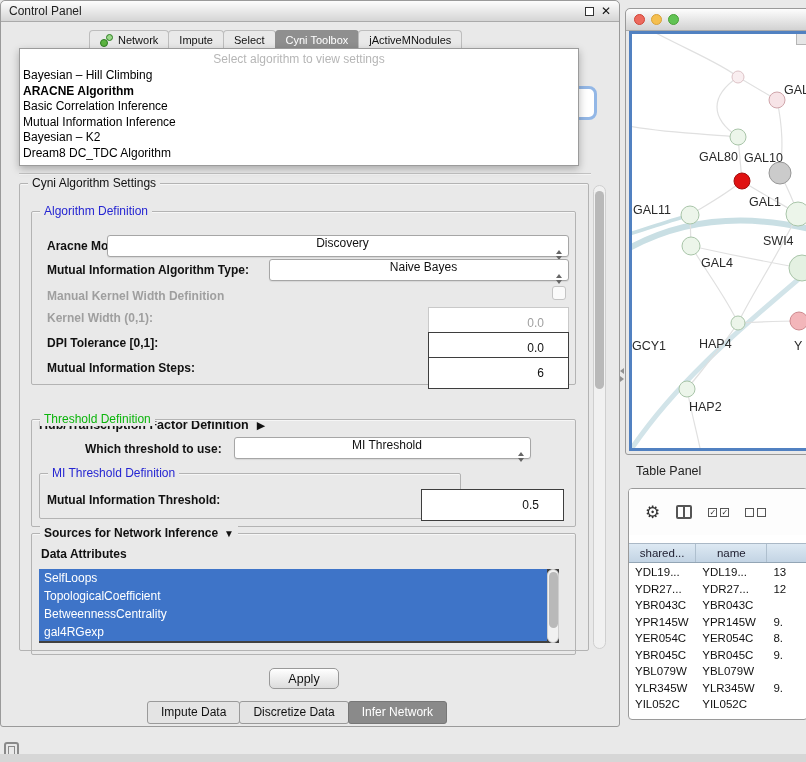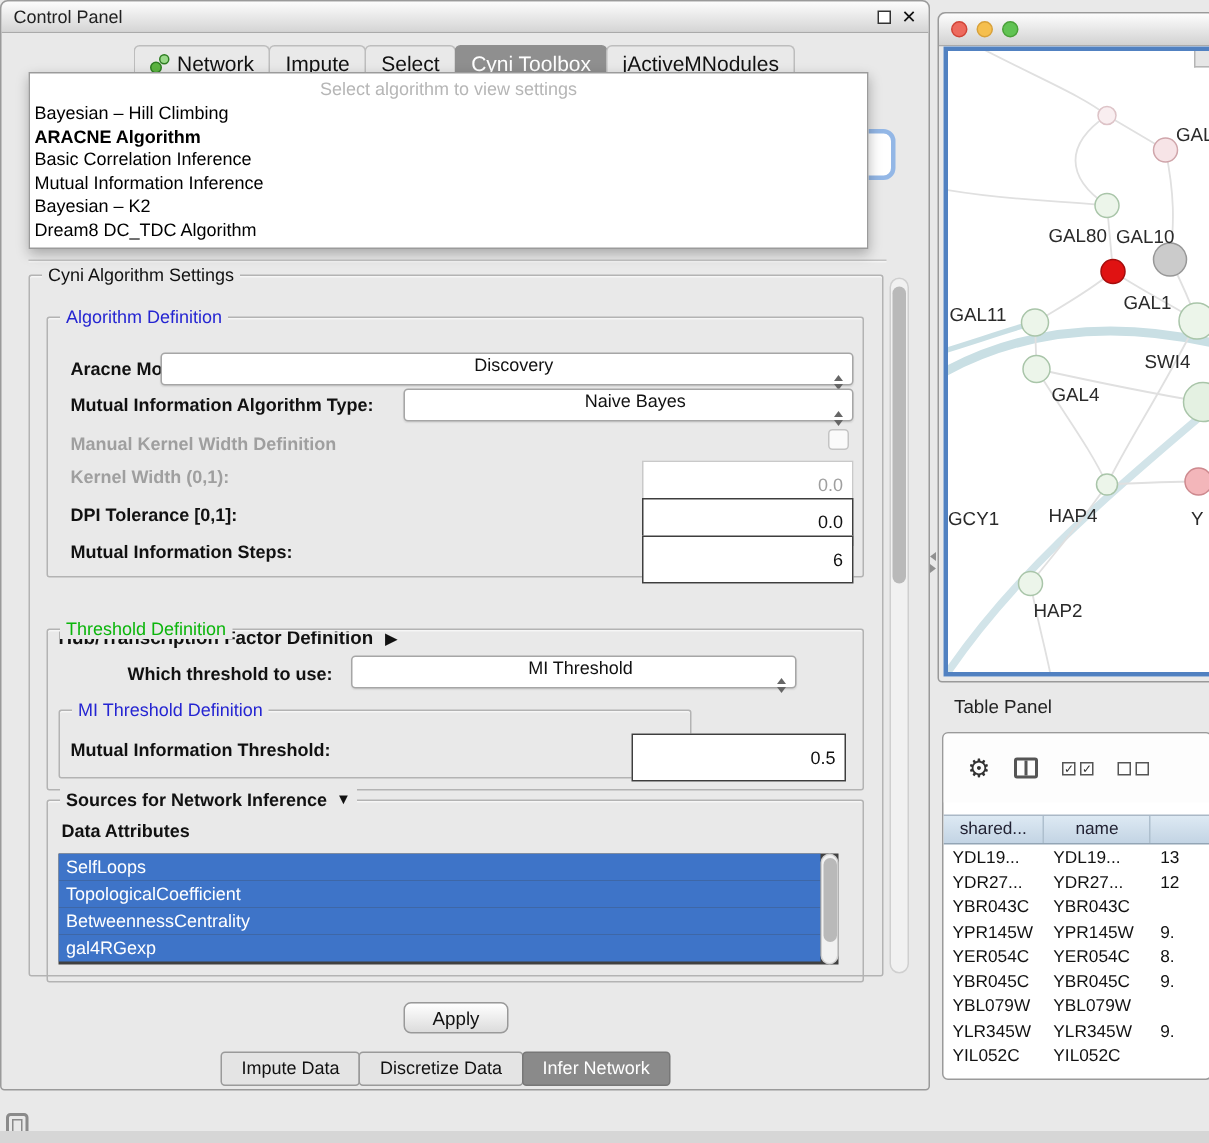--- a/index.html
+++ b/index.html
@@ -9,21 +9,21 @@
   
   .control-panel{position:absolute;left:0;top:8;width:620px;height:727px;background:#e9e9e9;
     border:1px solid #9a9a9a;border-radius:5px 5px 3px 3px;}
   .titlebar{position:absolute;left:0;top:0;right:0;height:21px;border-radius:5px 5px 0 0;
     background:linear-gradient(#fdfdfd,#d5d5d5);border-bottom:1px solid #aaa;
     display:flex;align-items:center;padding:0 8px;font-size:12px;color:#222;}
   .titlebar .win-btns{margin-left:auto;display:flex;align-items:center;gap:7px;}
   .float-btn{width:9px;height:9px;border:1.5px solid #333;background:#fff;}
   .close-btn{font-weight:bold;font-size:12px;color:#111;line-height:1;}
   
-  .tabs{position:absolute;left:88px;top:29px;display:flex;font-size:14px;}
+  .tabs{position:absolute;left:88px;top:29px;display:flex;font-size:11px;}
   .tab{padding:3px 10px 4px 10px;border:1px solid #bdbdbd;border-bottom:none;margin-right:-1px;
     background:#e9e9e9;border-radius:4px 4px 0 0;display:flex;align-items:center;white-space:nowrap;}
   .tab.selected{background:#8f8f8f;color:#fff;border-color:#8f8f8f;}
   .net-tab-icon{position:relative;width:13px;height:12px;margin-right:5px;display:inline-block;}
   .net-tab-icon::before{content:"";position:absolute;left:0;top:5px;width:6px;height:6px;border-radius:50%;
     background:#5cb441;border:1px solid #2e7d22;}
   .net-tab-icon::after{content:"";position:absolute;right:0;top:0;width:5px;height:5px;border-radius:50%;
     background:#9ad98a;border:1px solid #2e7d22;}
   
   .groupbox{position:absolute;border:1px solid #b3b3b3;border-radius:2px;box-shadow:inset 0 1px 0 #f6f6f6;}
@@ -34,21 +34,21 @@
   .legend.bold{font-weight:bold;color:#111;}
   .lbl{position:absolute;font-size:12px;font-weight:bold;color:#111;white-space:nowrap;}
   .lbl.disabled{color:#9f9f9f;}
   
   .combo{position:absolute;height:22px;background:#fff;border:1px solid #a6a6a6;border-radius:3px;
     display:flex;align-items:center;font-size:12px;padding-left:9px;box-shadow:0 1px 1px rgba(0,0,0,.08);flex-direction:column;}
   .combo .arrows{margin-left:auto;margin-right:6px;display:flex;flex-direction:column;gap:2px;}
   .tri-up{width:0;height:0;border-left:3.5px solid transparent;border-right:3.5px solid transparent;border-bottom:4px solid #666;}
   .tri-down{width:0;height:0;border-left:3.5px solid transparent;border-right:3.5px solid transparent;border-top:4px solid #666;}
   .field{position:absolute;height:32px;background:#fff;border:1px solid #3e3e3e;font-size:12px;
-    display:flex;align-items:center;justify-content:flex-end;padding:0 6px;}
+    display:flex;align-items:center;justify-content:flex-end;padding:0 24px;}
   .field.soft{border-color:#c9c9c9;color:#9f9f9f;}
   .checkbox{position:absolute;width:14px;height:14px;border:1.5px solid #c4c4c4;background:#fafafa;border-radius:3px;}
   
   .popup{position:absolute;left:18px;top:47px;width:560px;height:118px;background:#fff;border:1px solid #9b9b9b;
     box-shadow:0 3px 8px rgba(0,0,0,.28);z-index:40;padding-top:2px;}
   .popup-placeholder{text-align:center;color:#b6b6b6;font-size:12px;height:17px;line-height:17px;}
   .popup-item{font-size:12px;height:15.5px;line-height:15.5px;padding-left:3px;color:#000;white-space:nowrap;}
   .popup-item.hl{font-weight:bold;}
   .combo-fragment{position:absolute;left:550px;top:85px;width:46px;height:34px;background:#fff;
     border:3px solid #93b7e6;border-radius:8px;z-index:5;}

